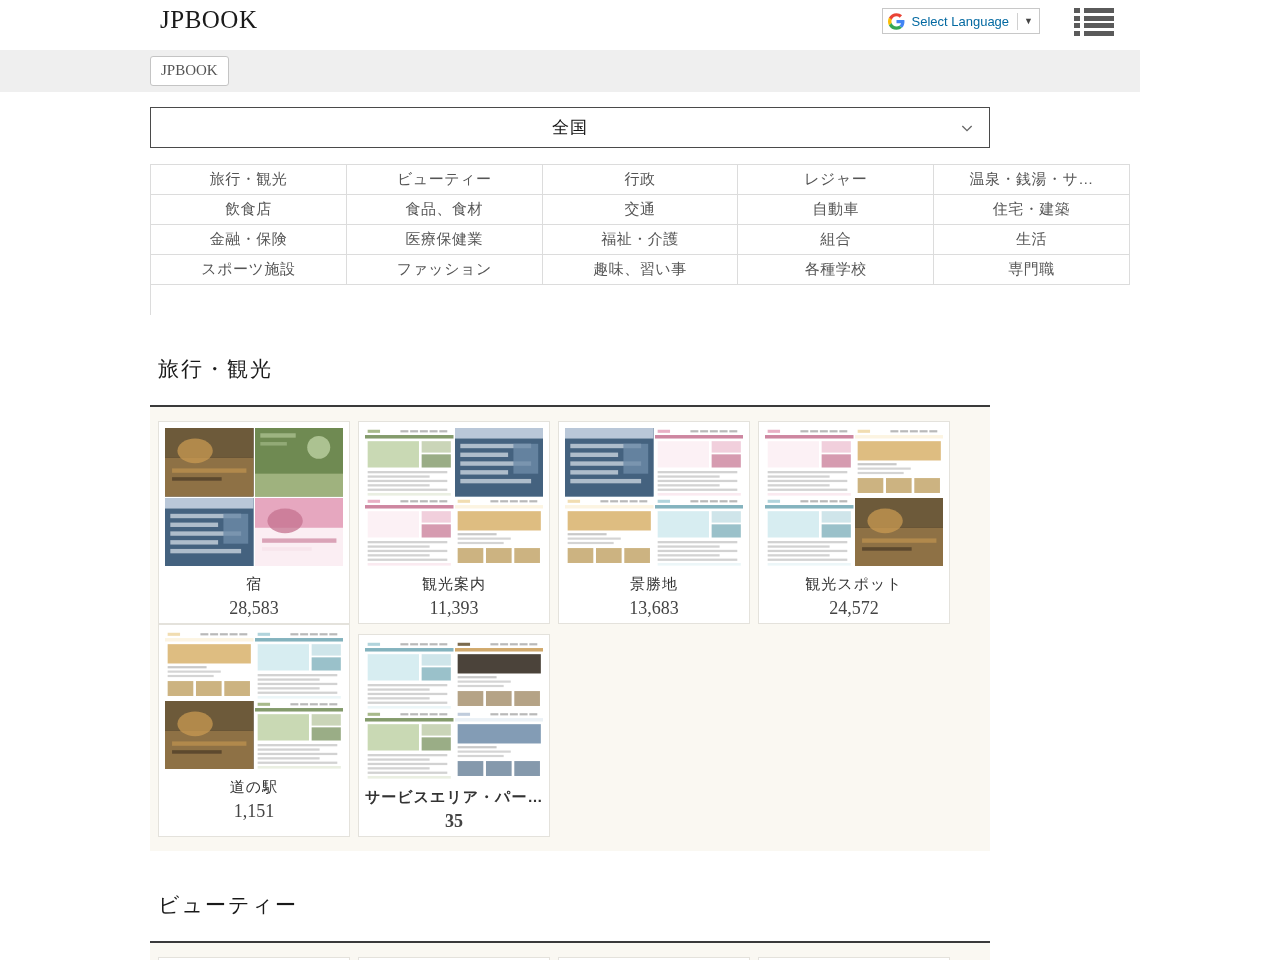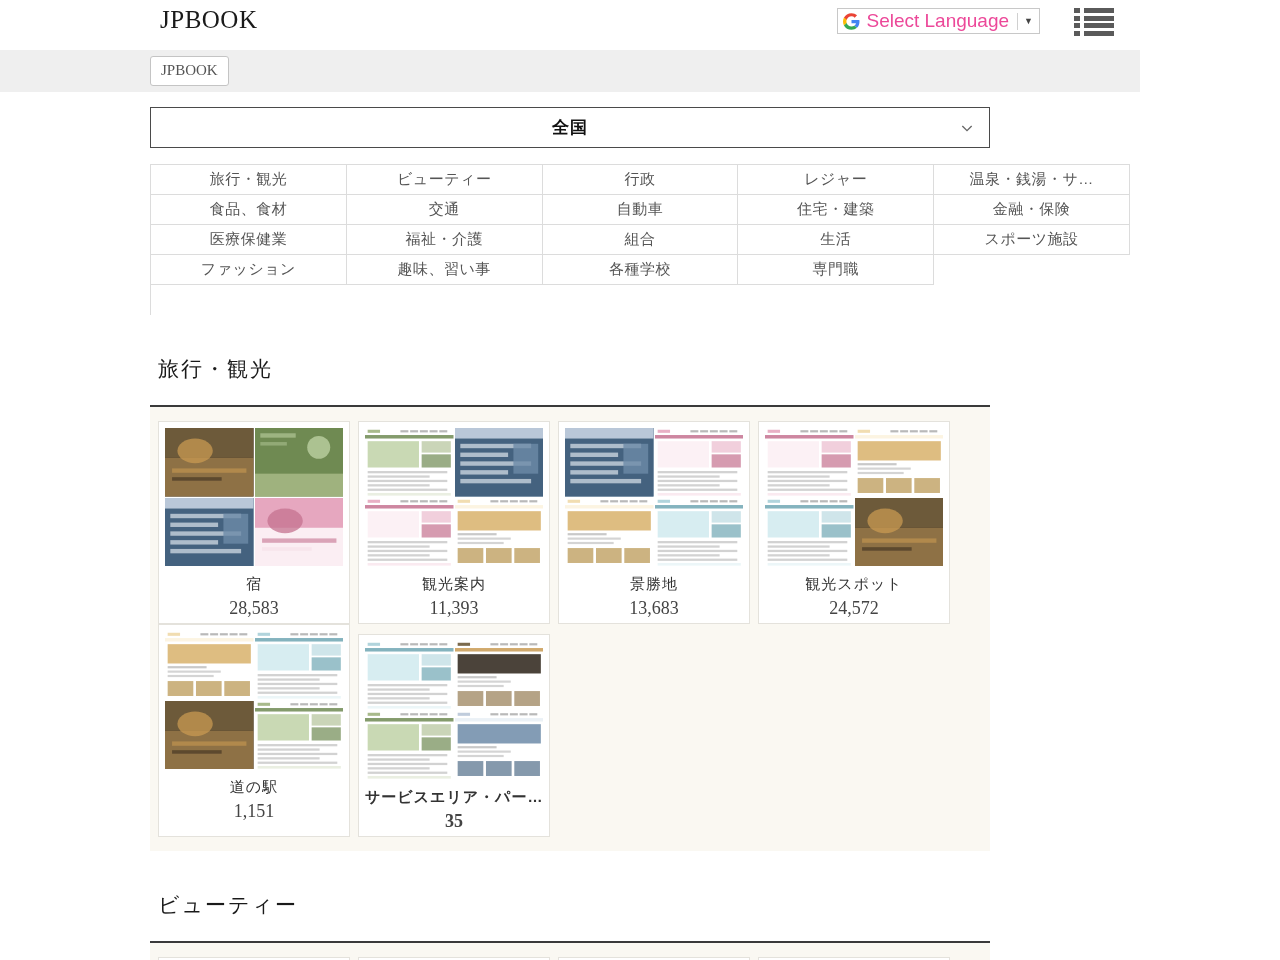--- a/index.html
+++ b/index.html
@@ -34,22 +34,22 @@
     border: 1px solid #c8c8c8;
     background: #fff;
     padding: 0 6px 0 5px;
   }
   .g-logo {
     width: 17px; height: 17px;
     margin-right: 6px;
     flex: none;
   }
   .gt-label {
-    font-size: 19px;
-    color: #ec4899;
+    font-size: 13px;
+    color: #0369a1;
     white-space: nowrap;
   }
   .gt-sep {
     width: 1px; height: 17px;
     background: #d0d0d0;
     margin: 0 6px 0 8px;
   }
   .gt-caret {
     font-size: 9px; color: #444;
     line-height: 1;
@@ -92,21 +92,20 @@
   .wrap { width: 1140px; padding: 0 150px 0 150px; }
 
   .region-select {
     position: relative;
     margin-top: 15px;
     height: 41px;
     border: 1px solid #4a4a4a;
     background: #fff;
     display: flex; align-items: center; justify-content: center;
     cursor: pointer;
-    font-weight: bold;
   }
   .region-select .label {
     font-size: 17px;
     color: #111;
     letter-spacing: 1px;
   }
   .region-select .chev {
     position: absolute;
     right: 14px; top: 50%;
     transform: translateY(-50%);
@@ -249,20 +248,21 @@
       <polyline points="5,9 12,16 19,9"></polyline>
     </svg>
   </div>
 
   <div class="cat-table">
       <div class="cat-cell">旅行・観光</div>
       <div class="cat-cell">ビューティー</div>
       <div class="cat-cell">行政</div>
       <div class="cat-cell">レジャー</div>
       <div class="cat-cell">温泉・銭湯・サ…</div>
+      <div class="cat-cell">飲食店</div>
       <div class="cat-cell">食品、食材</div>
       <div class="cat-cell">交通</div>
       <div class="cat-cell">自動車</div>
       <div class="cat-cell">住宅・建築</div>
       <div class="cat-cell">金融・保険</div>
       <div class="cat-cell">医療保健業</div>
       <div class="cat-cell">福祉・介護</div>
       <div class="cat-cell">組合</div>
       <div class="cat-cell">生活</div>
       <div class="cat-cell">スポーツ施設</div>

